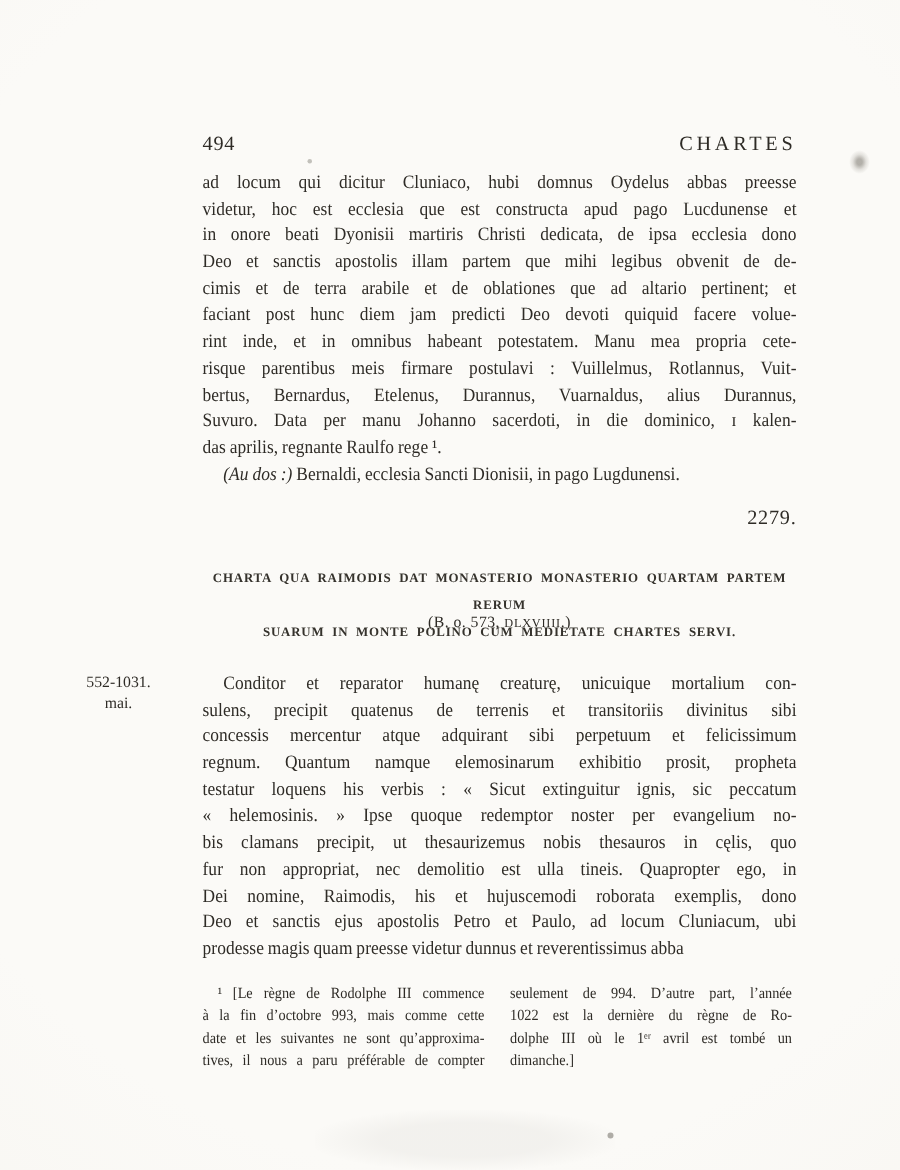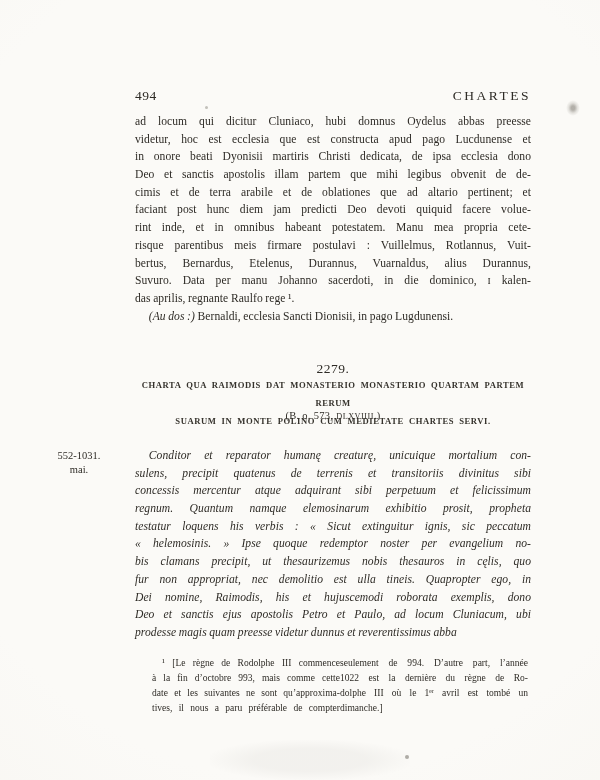--- a/index.html
+++ b/index.html
@@ -10,45 +10,45 @@
         background:radial-gradient(ellipse 120% 100% at 50% 45%, #fbfaf7 55%, #f5f3ed 100%);
         color:#2e2b26;}
   
   .running-header{position:absolute;left:135px;top:88px;width:396px;height:17px;}
   .pagenum{position:absolute;left:0;top:0;font-size:13.5px;letter-spacing:.5px;}
   .headtitle{position:absolute;left:0;top:0;width:100%;text-align:right;
              font-size:13.5px;letter-spacing:2.5px;}
   
   .textblock{position:absolute;left:135px;width:396px;}
   .para1{top:113px;}
-  .para2{top:447px;font-style:italic;}
+  .para2{top:447px;}
   .scalewrap{width:430px;transform:scaleX(0.921);transform-origin:left top;}
   .jl,.jl-last{font-size:12.6px;line-height:17.7px;height:17.7px;
                word-spacing:-0.4px;letter-spacing:.05px;white-space:nowrap;}
   .jl{text-align:justify;text-align-last:justify;}
   .jl-last{text-align:left;}
   .indent{padding-left:15px;}
   .it{font-style:italic;}
   .audos span{white-space:nowrap;}
   
-  .secnum{position:absolute;left:135px;top:361px;width:396px;text-align:center;
+  .secnum{position:absolute;left:135px;top:337px;width:396px;text-align:right;
           font-size:13.5px;letter-spacing:.5px;}
   .sectitle{position:absolute;left:135px;top:376px;width:396px;text-align:center;
             font-size:8.6px;font-weight:bold;letter-spacing:.55px;word-spacing:2.5px;
             line-height:18px;color:#35322c;}
   .source{position:absolute;left:135px;top:410px;width:396px;text-align:center;
           font-size:10.5px;letter-spacing:.3px;}
   .source .roman{font-size:8.2px;letter-spacing:.5px;}
   
   .marginnote{position:absolute;left:52px;top:449px;width:54px;text-align:center;
               font-size:10.5px;line-height:14px;}
   
   .footnote{position:absolute;left:135px;top:655px;width:396px;}
   .fncol{position:absolute;top:0;}
-  .fncol.colL{left:17px;width:188px;}
+  .fncol.colL{left:0;width:188px;}
   .fncol.colR{left:205px;width:191px;}
   .scalewrap-fn{width:205px;transform:scaleX(0.917);transform-origin:left top;}
   .fl,.fl-last{font-size:10.4px;line-height:15px;height:15px;word-spacing:-0.3px;
                white-space:nowrap;}
   .fl{text-align:justify;text-align-last:justify;}
   .fl-last{text-align:left;}
   .fn-indent{padding-left:11px;}
   
   .artifact{position:absolute;pointer-events:none;}
   .smudge1{left:566px;top:100px;width:14px;height:16px;border-radius:50%;

